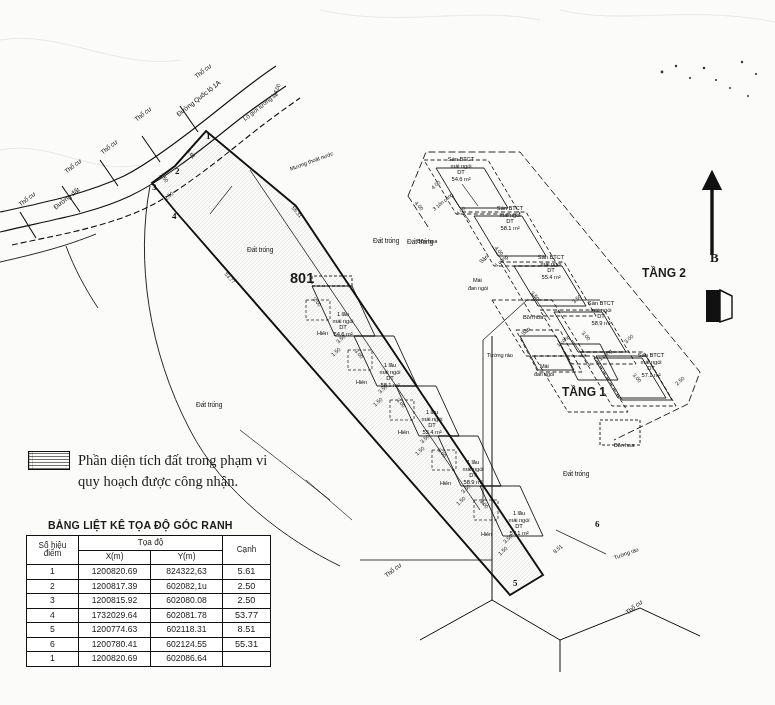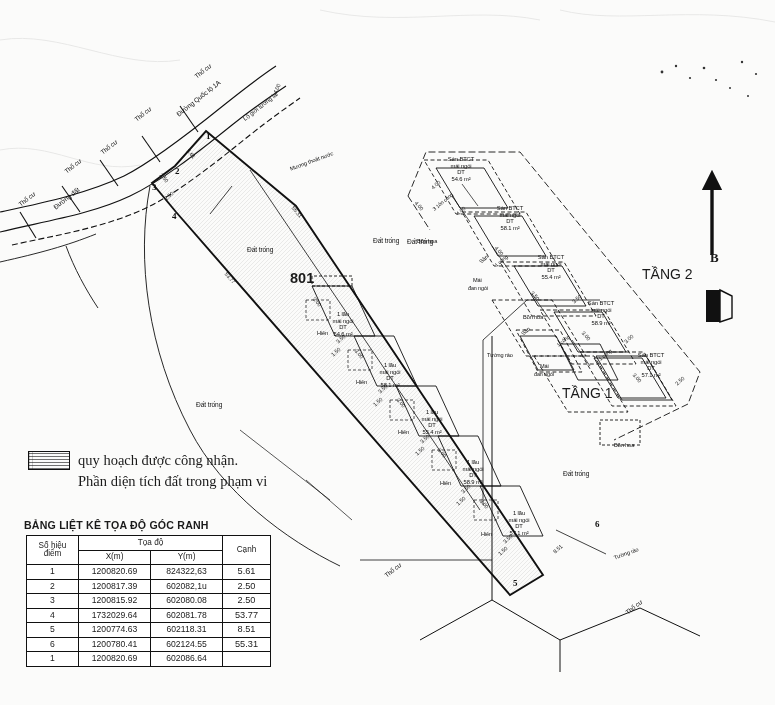--- a/index.html
+++ b/index.html
@@ -37,21 +37,21 @@
 
   .big801 {
     position:absolute; left:290px; top:270px;
     font-family:"Liberation Sans", serif;
     font-weight:bold; font-size:14.5px;
   }
 
   .tang {
     position:absolute;
     font-family:"Liberation Sans", sans-serif;
-    font-size:14px; font-weight:normal;
+    font-size:12px; font-weight:bold;
   }
 
   .northB {
     position:absolute; left:710px; top:250px;
     font-family:"Liberation Serif", serif;
     font-size:13px; font-weight:bold;
   }
 
   .legend-box {
     position:absolute; left:28px; top:451px;
@@ -61,21 +61,21 @@
       repeating-linear-gradient(0deg, rgba(0,0,0,.55) 0 0.5px, transparent 0.5px 3px),
       repeating-linear-gradient(90deg, rgba(0,0,0,.18) 0 0.5px, transparent 0.5px 3px);
   }
   .legend-text {
     position:absolute; left:78px; top:450px;
     font-family:"Liberation Serif", serif;
     font-size:14.5px; line-height:1.45;
   }
 
   .tbl-title {
-    position:absolute; left:24px; top:519px;
+    position:absolute; left:48px; top:519px;
     font-family:"Liberation Sans", sans-serif;
     font-size:10.6px; font-weight:bold;
     letter-spacing:0.2px;
   }
 
   table.coords {
     position:absolute; left:26px; top:535px;
     border-collapse:collapse;
     font-family:"Liberation Sans", sans-serif;
     font-size:8.6px;
@@ -392,22 +392,22 @@
         <div style="font-weight: normal;">DT</div>
         <div style="font-weight: normal; font-size: 5.8px;">57.1 m²</div>
       </div>
     </div>
 
   <div class="big801">801</div>
   <div class="northB">B</div>
 
   <div class="legend-box"></div>
   <div class="legend-text">
+    <div>Phần diện tích đất trong phạm vi</div>
     <div>quy hoạch được công nhận.</div>
-    <div>Phần diện tích đất trong phạm vi</div>
   </div>
 
   <div class="tbl-title">BẢNG LIỆT KÊ TỌA ĐỘ GÓC RANH</div>
 
   <table class="coords">
     <thead>
       <tr>
         <th class="c-sohieu" rowspan="2">
           <div>Số hiệu</div>
           <div>điểm</div>

